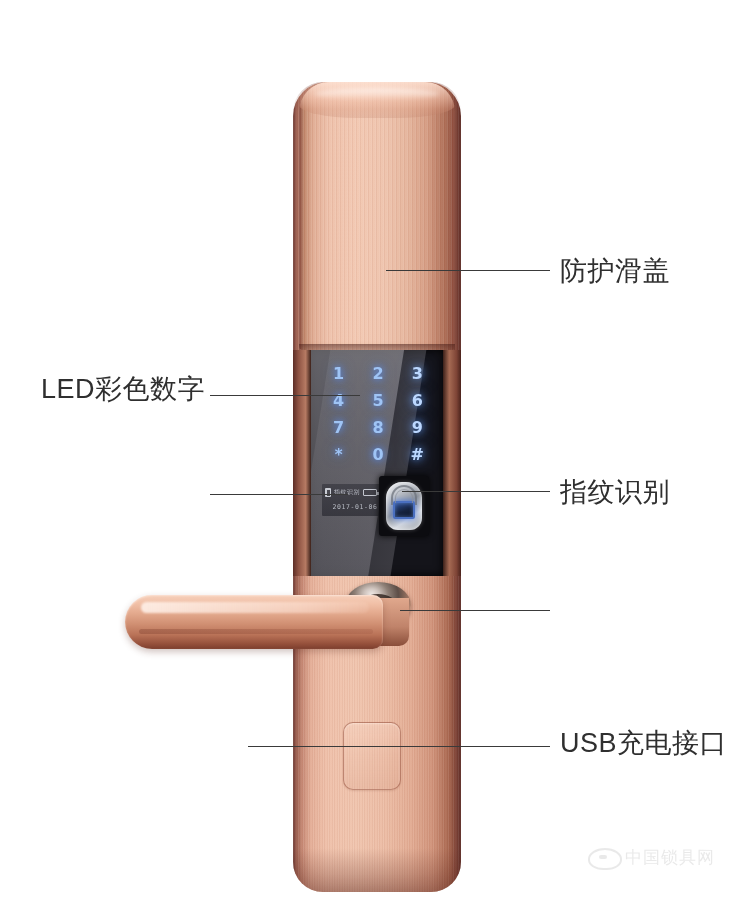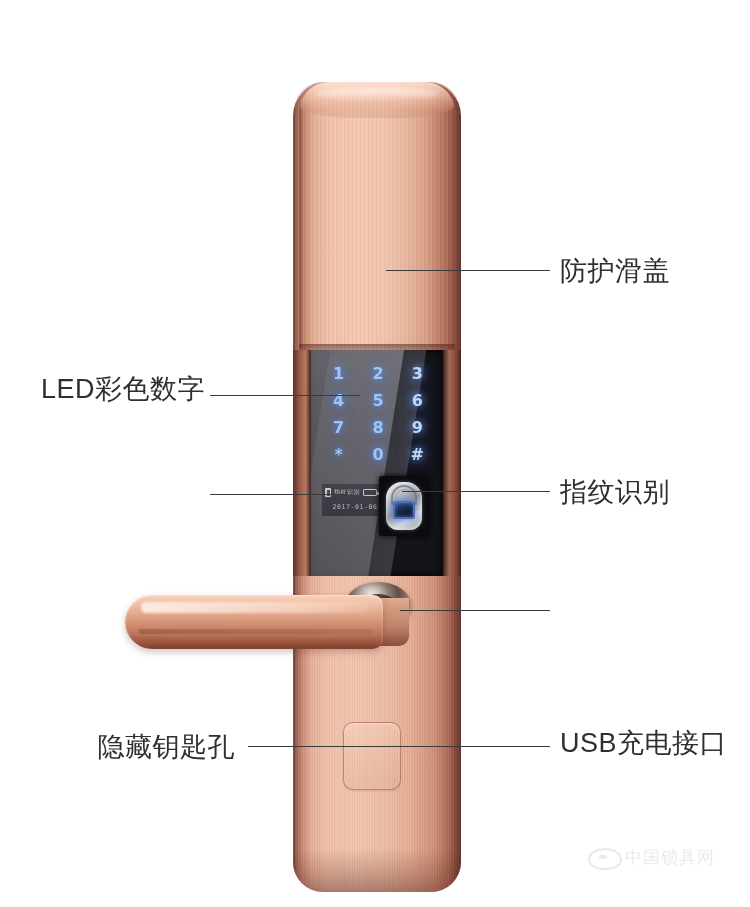--- a/index.html
+++ b/index.html
@@ -422,22 +422,19 @@
 
   <div class="label right" style="left:560px; top:726px;">
     <span>USB充电接口</span>
   </div>
 
   <div class="label left" style="left:0px; top:372px; width:205px;">
     <span>LED彩色数字</span>
   </div>
 
 
-  <div class="label left" style="left:0px; top:730px; width:235px;">
-    <span>隐藏钥匙孔</span>
-  </div>
 
   <div class="watermark">
     <span class="wm-logo"></span>
     <span class="wm-text">中国锁具网</span>
   </div>
 
 </div>
 
 </body></html>

